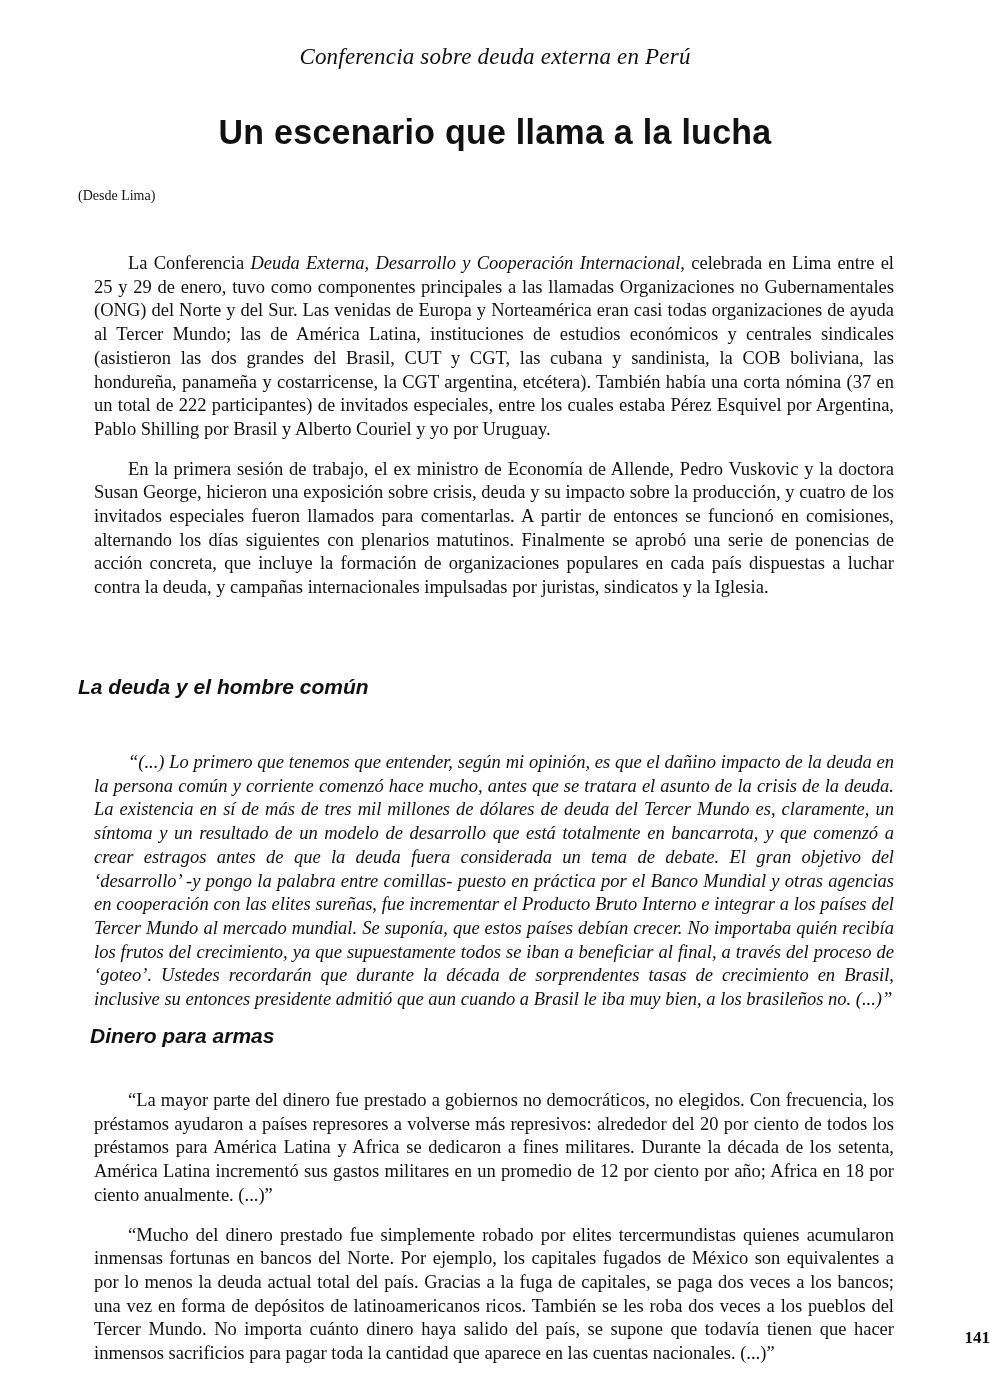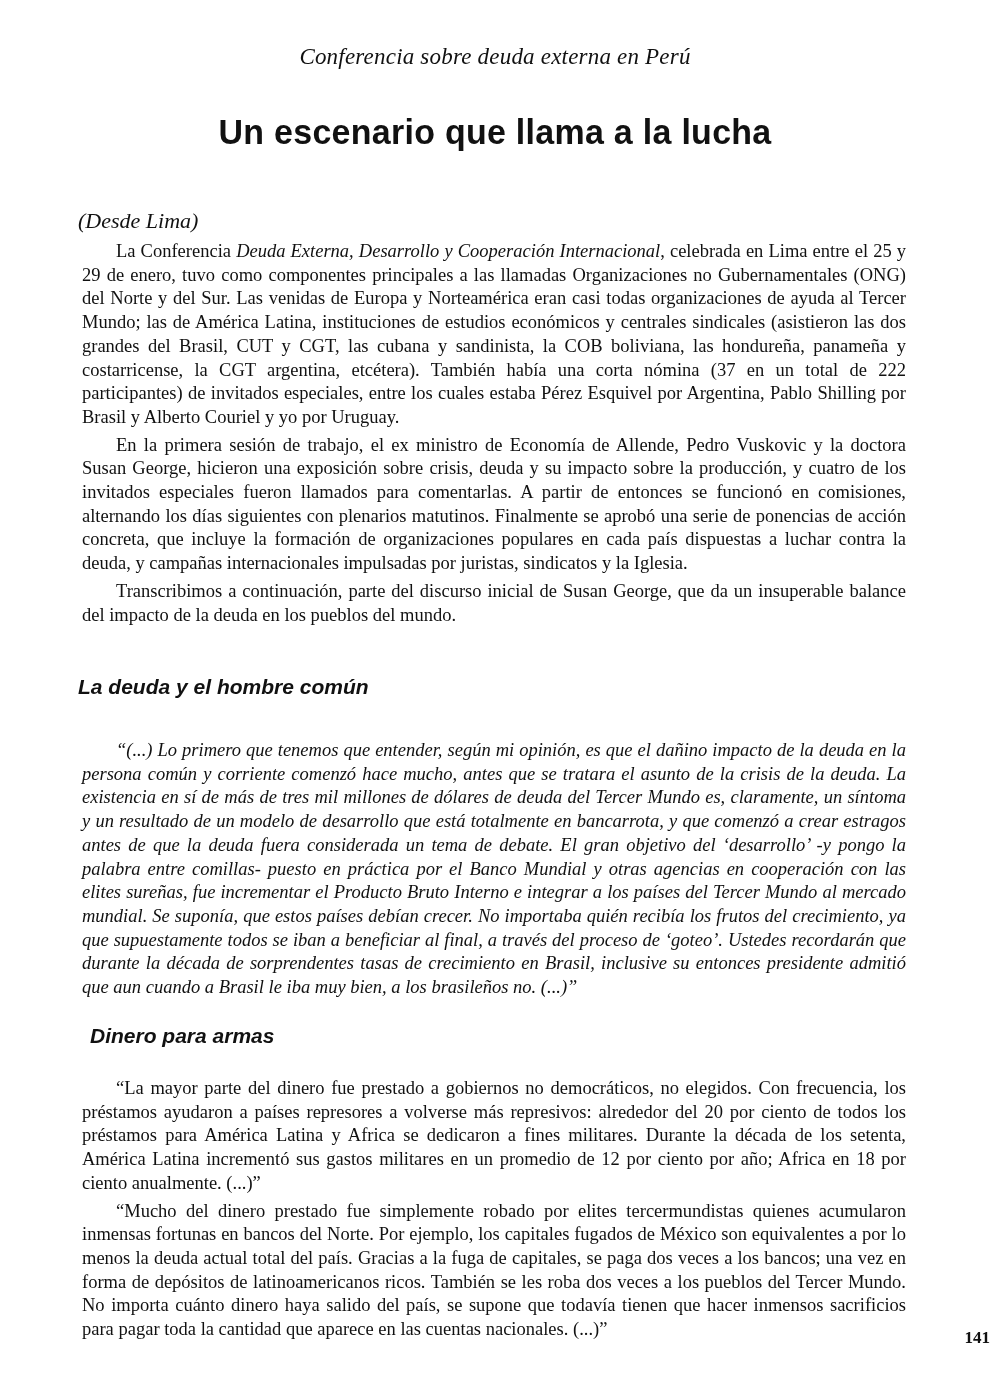--- a/index.html
+++ b/index.html
@@ -8,29 +8,29 @@
   .running-head {
     position:absolute; top:44px; left:0; width:990px; text-align:center;
     font-family:"Liberation Serif", serif; font-style:italic; font-size:23px; letter-spacing:0.2px;
   }
   .title {
     position:absolute; top:112px; left:0; width:990px; text-align:center;
     font-family:"Liberation Sans", sans-serif; font-weight:bold; font-size:35px; letter-spacing:0.3px;
     transform:scaleX(0.97);
   }
   .dateline {
-    position:absolute; top:208px; left:78px;
-    font-family:"Liberation Serif", serif; font-size:22px;font-style:italic;
+    position:absolute; top:188px; left:78px;
+    font-family:"Liberation Serif", serif; font-size:14px;
   }
   .body-block {
     position:absolute; left:78px; width:832px;
     font-family:"Liberation Serif", serif; font-size:18.5px; line-height:23.7px;
     text-align:justify;
   }
-  .body-block p { margin:4px; text-indent:34px; }
+  .body-block p { margin:16px; text-indent:34px; }
   .section-head {
     position:absolute; left:78px;
     font-family:"Liberation Sans", sans-serif; font-weight:bold; font-style:italic; font-size:21px;
   }
   .page-number {
     position:absolute; top:1328px; left:0; width:990px; text-align:right;
     font-family:"Liberation Serif", serif; font-weight:bold; font-size:17px;
   }
   em { font-style:italic; }
 </style>
@@ -41,21 +41,20 @@
 
   <div class="running-head">Conferencia sobre deuda externa en Perú</div>
 
   <h1 class="title" style="margin:0;">Un escenario que llama a la lucha</h1>
 
   <div class="dateline">(Desde Lima)</div>
 
   <div class="body-block" style="top:236px;">
     <p><span>La Conferencia </span><em>Deuda Externa, Desarrollo y Cooperación Internacional</em><span>, celebrada en Lima entre el 25 y 29 de enero, tuvo como componentes principales a las llamadas Organizaciones no Gubernamentales (ONG) del Norte y del Sur. Las venidas de Europa y Norteamérica eran casi todas organizaciones de ayuda al Tercer Mundo; las de América Latina, instituciones de estudios económicos y centrales sindicales (asistieron las dos grandes del Brasil, CUT y CGT, las cubana y sandinista, la COB boliviana, las hondureña, panameña y costarricense, la CGT argentina, etcétera). También había una corta nómina (37 en un total de 222 participantes) de invitados especiales, entre los cuales estaba Pérez Esquivel por Argentina, Pablo Shilling por Brasil y Alberto Couriel y yo por Uruguay.</span></p>
     <p>En la primera sesión de trabajo, el ex ministro de Economía de Allende, Pedro Vuskovic y la doctora Susan George, hicieron una exposición sobre crisis, deuda y su impacto sobre la producción, y cuatro de los invitados especiales fueron llamados para comentarlas. A partir de entonces se funcionó en comisiones, alternando los días siguientes con plenarios matutinos. Finalmente se aprobó una serie de ponencias de acción concreta, que incluye la formación de organizaciones populares en cada país dispuestas a luchar contra la deuda, y campañas internacionales impulsadas por juristas, sindicatos y la Iglesia.</p>
-    <p>Transcribimos a continuación, parte del discurso inicial de Susan George, que da un insuperable balance del impacto de la deuda en los pueblos del mundo.</p>
   </div>
 
   <h2 class="section-head" style="top:675px; margin:0;">La deuda y el hombre común</h2>
 
   <div class="body-block" style="top:735px;font-style:italic;">
     <p>“(...) Lo primero que tenemos que entender, según mi opinión, es que el dañino impacto de la deuda en la persona común y corriente comenzó hace mucho, antes que se tratara el asunto de la crisis de la deuda. La existencia en sí de más de tres mil millones de dólares de deuda del Tercer Mundo es, claramente, un síntoma y un resultado de un modelo de desarrollo que está totalmente en bancarrota, y que comenzó a crear estragos antes de que la deuda fuera considerada un tema de debate. El gran objetivo del ‘desarrollo’ -y pongo la palabra entre comillas- puesto en práctica por el Banco Mundial y otras agencias en cooperación con las elites sureñas, fue incrementar el Producto Bruto Interno e integrar a los países del Tercer Mundo al mercado mundial. Se suponía, que estos países debían crecer. No importaba quién recibía los frutos del crecimiento, ya que supuestamente todos se iban a beneficiar al final, a través del proceso de ‘goteo’. Ustedes recordarán que durante la década de sorprendentes tasas de crecimiento en Brasil, inclusive su entonces presidente admitió que aun cuando a Brasil le iba muy bien, a los brasileños no. (...)”</p>
   </div>
 
   <h2 class="section-head" style="top:1012px; margin:12px;">Dinero para armas</h2>
 

